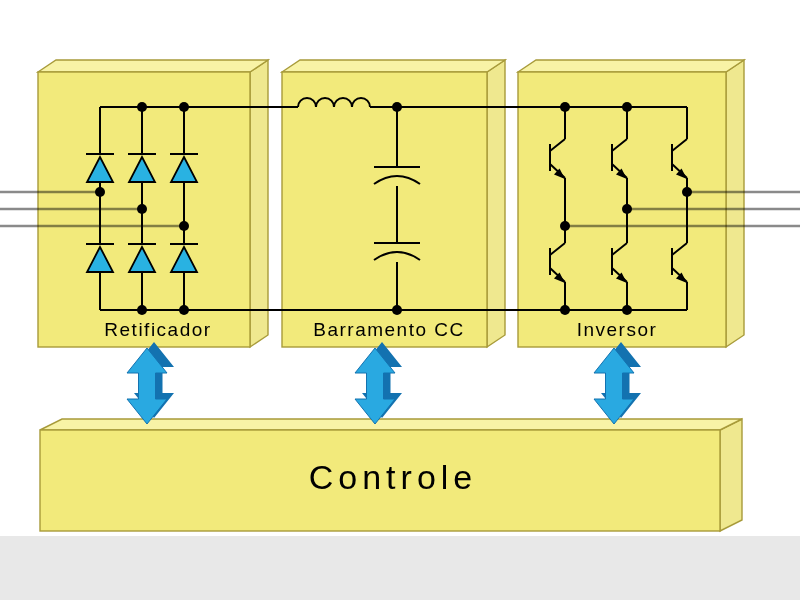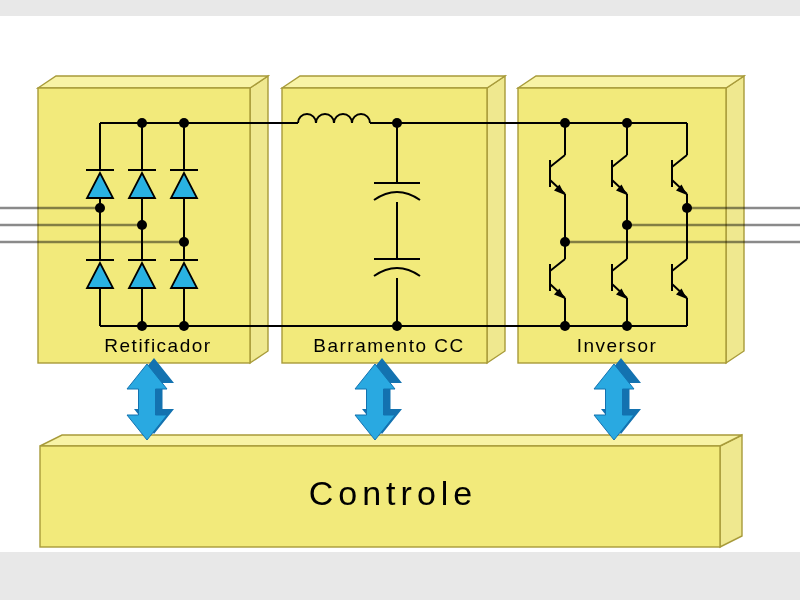--- a/index.html
+++ b/index.html
@@ -2,21 +2,21 @@
 <html style="--background: #ffffff; --box-front: #f2ea7b; --box-top: #f8f3a6; --box-side: #efe88f; --box-stroke: #a89b3a; --wire: #000000; --phase-wire: #8a8a8a; --device-fill: #29b2e2; --arrow-front: #29a9e1; --arrow-side: #1372b0; --label-color: #000000;"><head>
 <meta charset="utf-8">
 <style>
   :root{
     --background:#ffffff; --box-front:#f2ea7b; --box-top:#f8f3a6; --box-side:#efe88f;
     --box-stroke:#a89b3a; --wire:#000000; --phase-wire:#8a8a8a; --device-fill:#29b2e2;
     --arrow-front:#29a9e1; --arrow-side:#1372b0; --label-color:#000000;
   }
   html,body{margin:0;padding:0;}
   body{background:#e8e8e8;font-family:"Liberation Sans",sans-serif;}
-  .screen{position:relative;width:800px;height:536px;background:var(--background);overflow:hidden;margin-top:16px;}
+  .screen{position:relative;width:800px;height:536px;background:var(--background);overflow:hidden;}
   svg{display:block;}
   .box-front{fill:var(--box-front);stroke:var(--box-stroke);stroke-width:1.4;}
   .box-top{fill:var(--box-top);stroke:var(--box-stroke);stroke-width:1.4;}
   .box-side{fill:var(--box-side);stroke:var(--box-stroke);stroke-width:1.4;}
   .wire{stroke:var(--wire);stroke-width:2;fill:none;stroke-linecap:butt;}
   .phase{stroke:var(--phase-wire);stroke-width:2.6;fill:none;mix-blend-mode:multiply;}
   .dot{fill:var(--wire);stroke:none;}
   .device{fill:var(--device-fill);stroke:var(--wire);stroke-width:1.8;stroke-linejoin:miter;}
   .fillwire{fill:var(--wire);stroke:none;}
   .label{font-family:"Liberation Sans",sans-serif;font-size:19px;letter-spacing:1.5px;text-anchor:middle;fill:var(--label-color);}

